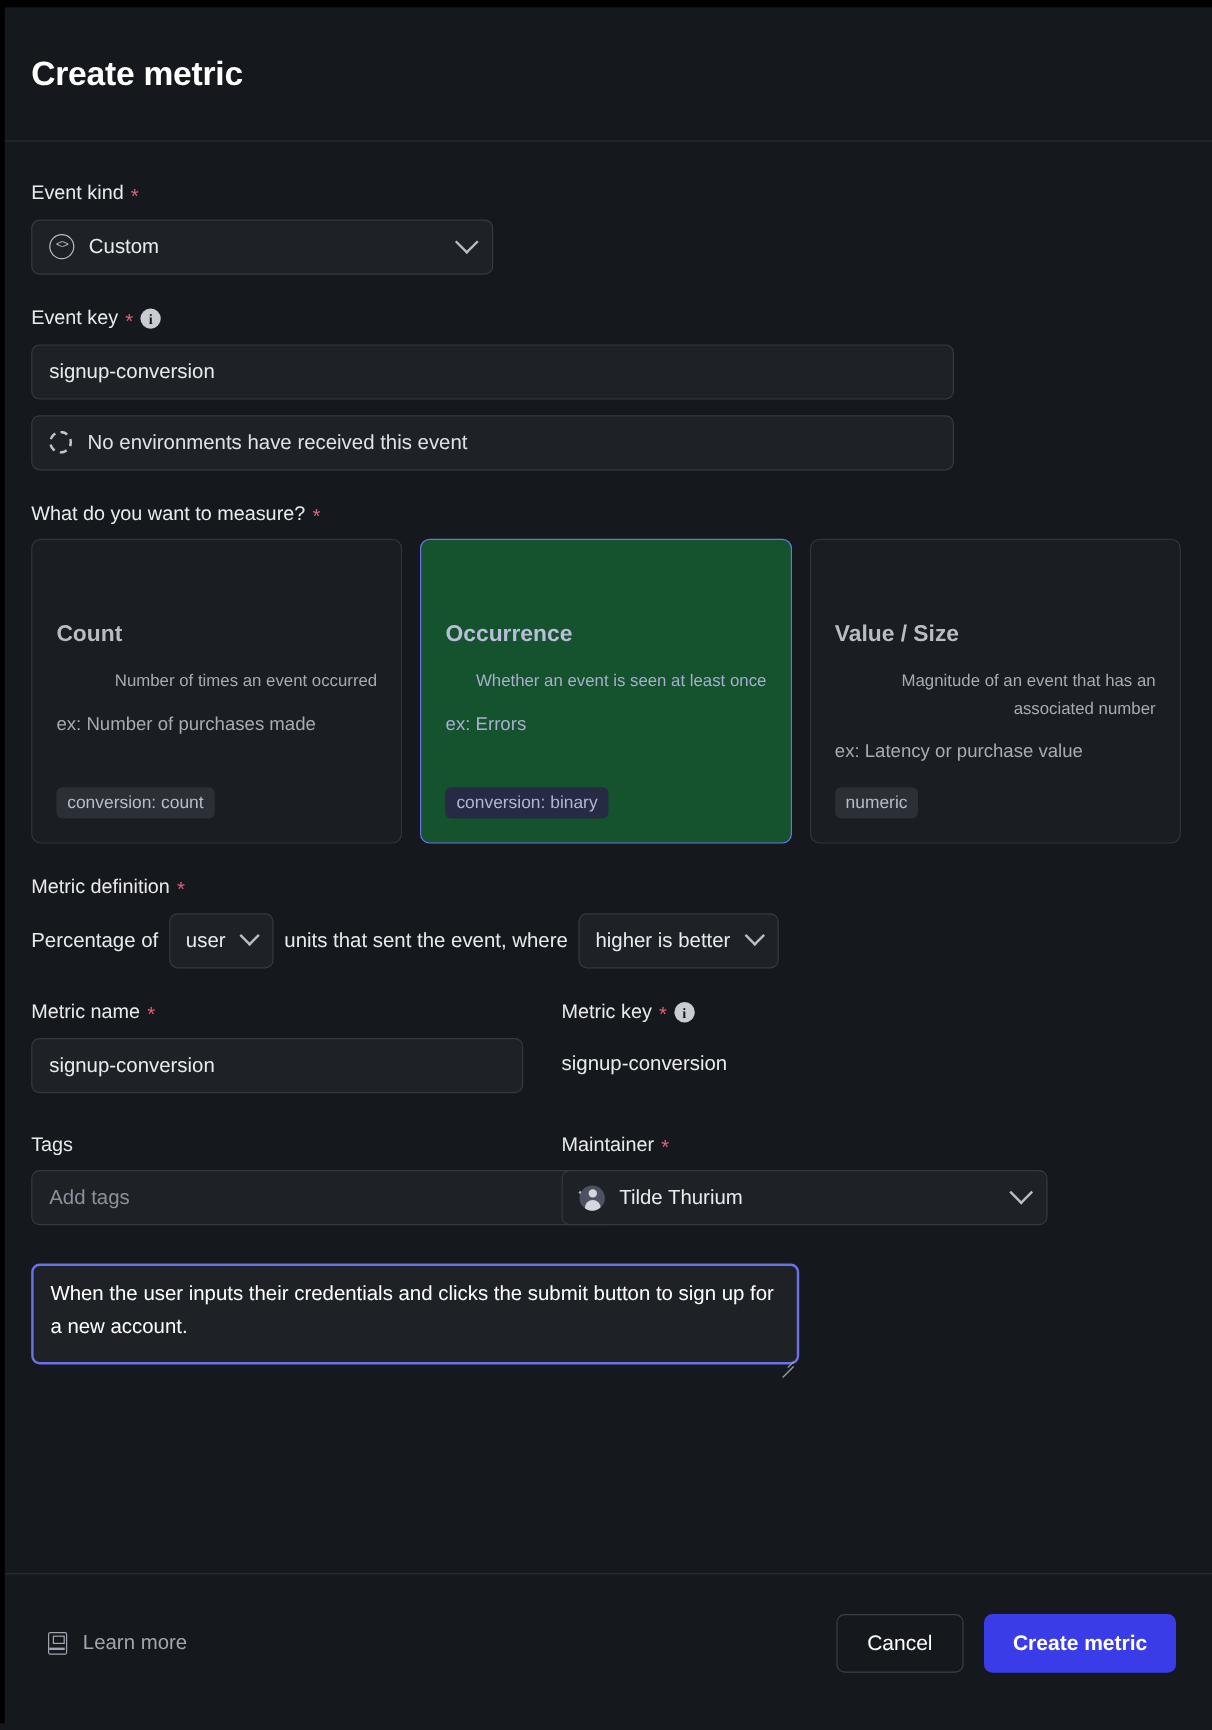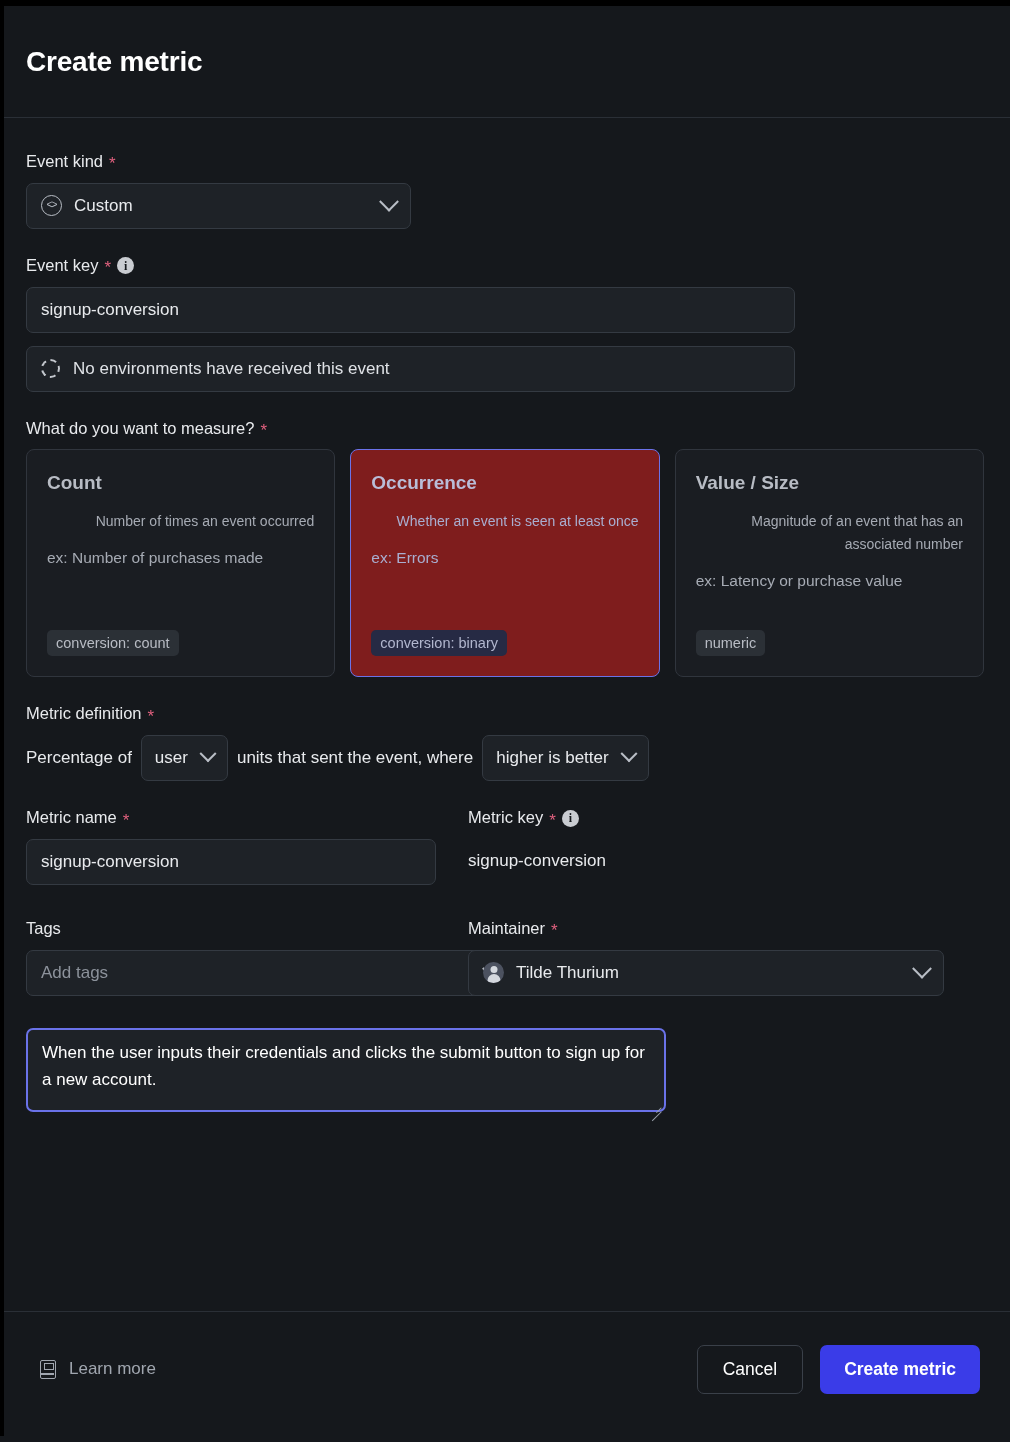--- a/index.html
+++ b/index.html
@@ -112,28 +112,29 @@
     background: #1a1d22;
     border: 1px solid #30353d;
     border-radius: 8px;
     padding: 22px 20px 20px 20px;
     min-height: 228px;
     display: flex;
     flex-direction: column;
     cursor: pointer;
   }
   .card.selected {
-    background: #7f1d1d;
+    background: #14532d;
     border: 1.5px solid #6a72e8;
   }
   .card-title {
     font-size: 19px;
     font-weight: bold;
     color: #b8bcc4;
     margin-bottom: 16px;
+    margin-top: 46px;
   }
   .card.selected .card-title { color: #b9bdd8; }
   .card-desc {
     font-size: 14px;
     color: #a6abb4;
     line-height: 1.62;
     margin-bottom: 13px;
     text-align: right;
   }
   .card.selected .card-desc { color: #a9aed0; }
@@ -180,21 +181,21 @@
   }
   .mini-select .chev { width: 12px; height: 12px; }
 
   
   .two-col { display: flex; gap: 32px; }
   .col { width: 410px; }
   .col.right { width: 405px; }
   .static-value { font-size: 17px; color: #e8eaed; padding-top: 12px; }
   #metric-name-input { width: 410px; }
   #tags-select { width: 488px; color: #8c929b; }
-  #maintainer-select { width: 476px; }
+  #maintainer-select { width: 405px; }
   .avatar {
     width: 21px; height: 21px; border-radius: 50%;
     background: #4c5260;
     position: relative;
     overflow: hidden;
     flex: 0 0 auto;
   }
   .avatar::before {
     content: ""; position: absolute; left: 50%; top: 3.5px;
     transform: translateX(-50%);

